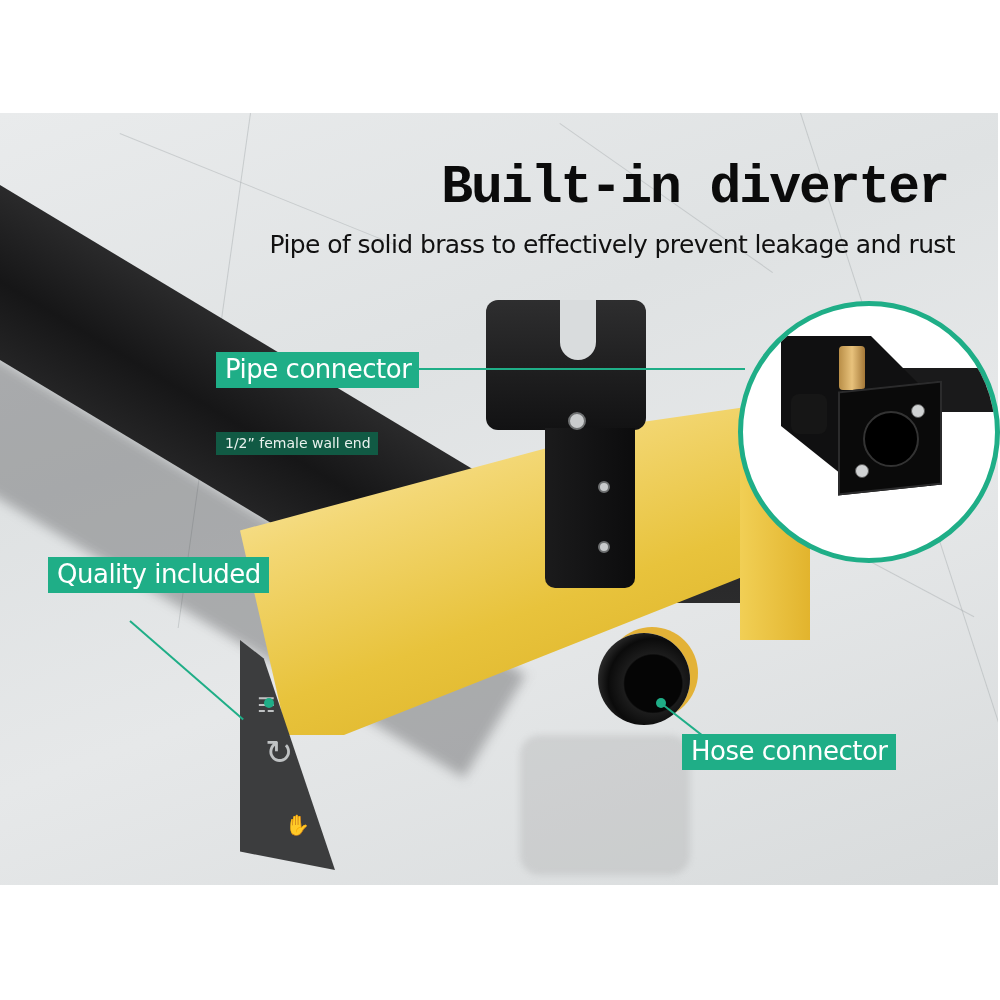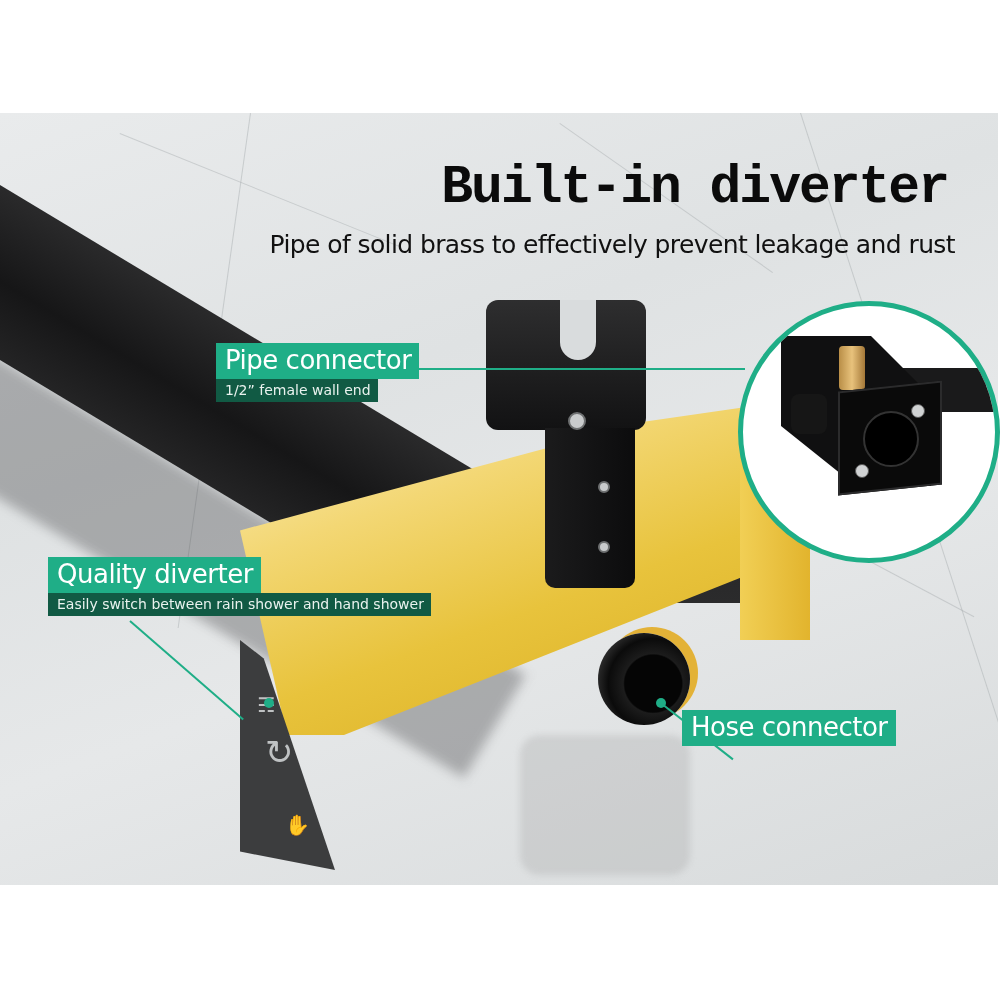--- a/index.html
+++ b/index.html
@@ -36,21 +36,21 @@
   .inset-hole { position:absolute; left:120px; top:105px; width:52px; height:52px; border-radius:50%; background:#000; border:2px solid #333; }
   .inset-brass { position:absolute; left:96px; top:40px; width:26px; height:44px; background:linear-gradient(90deg,#b98e47,#e8c27c,#a47838); border-radius:4px; }
   .inset-thread { position:absolute; left:48px; top:88px; width:36px; height:40px; background:#161616; border-radius:8px; }
   .inset-screw { position:absolute; width:12px; height:12px; border-radius:50%; background:#d0d2d3; border:1px solid #555; }
 
   .title { position:absolute; right:52px; top:158px; font-family:Liberation Mono, monospace; font-weight:bold; font-size:53px; letter-spacing:-2px; color:#0b0b0b; white-space:nowrap; }
   .subtitle { position:absolute; right:45px; top:230px; font-size:25px; letter-spacing:-0.6px; color:#111; white-space:nowrap; }
 
   .callout { position:absolute; }
   .callout .head { display:inline-block; background:#1fae87; color:#fff; font-size:26px; letter-spacing:-0.5px; padding:2px 8px 4px 9px; white-space:nowrap; }
-  .callout .sub { display:block; width:max-content; background:#115a44; color:#e9f2ee; font-size:14px; padding:3px 7px 4px 9px; white-space:nowrap; }
+  .callout .sub { display:block; width:max-content; background:#115a44; color:#e9f2ee; font-size:14px; padding:3px 7px 4px 9px; white-space:nowrap;margin-top:44px; }
   .line { position:absolute; background:#1fae87; height:2px; transform-origin:0 50%; }
   .dot { position:absolute; width:10px; height:10px; border-radius:50%; background:#1fae87; }
 </style>
 </head>
 <body>
 
 <div class="photo">
   <div class="tile" style="left:250px;top:0;height:520px;transform:rotate(8deg);"></div>
   <div class="tile" style="left:800px;top:0;height:700px;transform:rotate(-18deg);"></div>
   <div class="vein" style="left:120px;top:20px;width:300px;transform:rotate(22deg);"></div>
@@ -89,29 +89,28 @@
   <div class="inset-face"></div>
   <div class="inset-hole"></div>
   <div class="inset-screw" style="left:168px;top:98px;"></div>
   <div class="inset-screw" style="left:112px;top:158px;"></div>
 </div>
 
 <div class="title">Built-in diverter</div>
 <div class="subtitle">Pipe of solid brass to effectively prevent leakage and rust</div>
 
 <div class="line" style="left:415px;top:368px;width:330px;"></div>
-<div class="callout" style="left:216px;top:343px;">
+<div class="callout" style="left:216px;top:352px;">
   <span class="head">Pipe connector</span>
   <span class="sub">1/2” female wall end</span>
 </div>
 
 <div class="line" style="left:130px;top:620px;width:150px;transform:rotate(41deg);"></div>
 <div class="dot" style="left:264px;top:698px;"></div>
 <div class="callout" style="left:48px;top:557px;">
-  <span class="head">Quality diverter</span>
-  <span class="sub">Easily switch between rain shower and hand shower</span>
+  <span class="head">Quality included</span>
 </div>
 
 <div class="dot" style="left:656px;top:698px;"></div>
 <div class="line" style="left:662px;top:703px;width:90px;transform:rotate(38deg);"></div>
-<div class="callout" style="left:682px;top:710px;">
+<div class="callout" style="left:682px;top:734px;">
   <span class="head">Hose connector</span>
 </div>
 
 </body></html>

